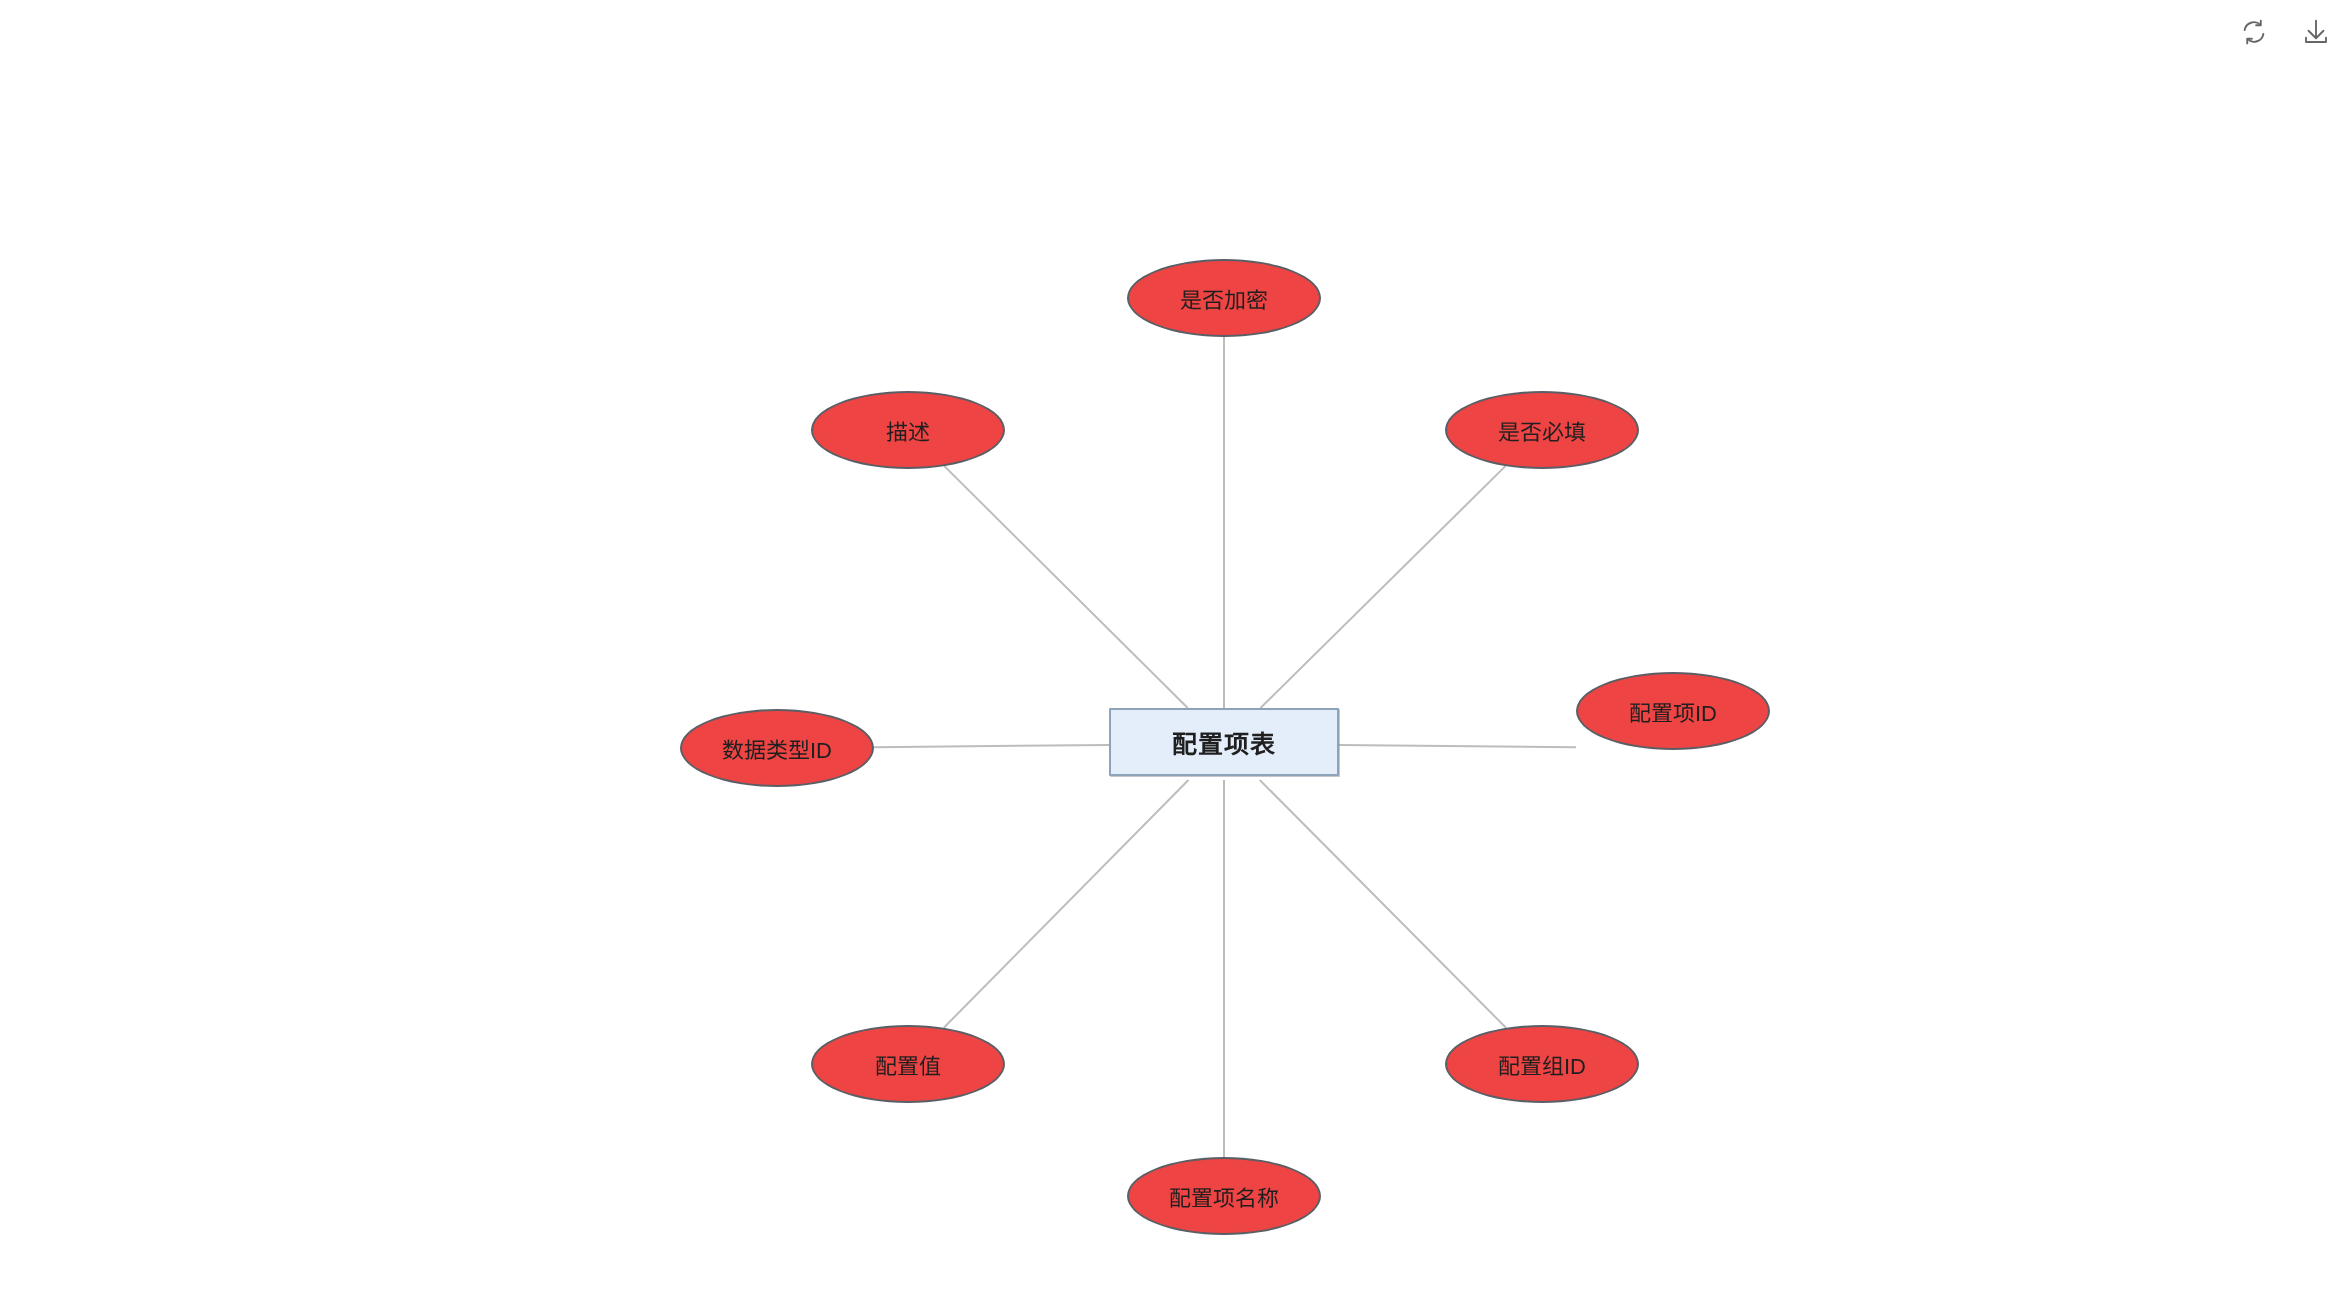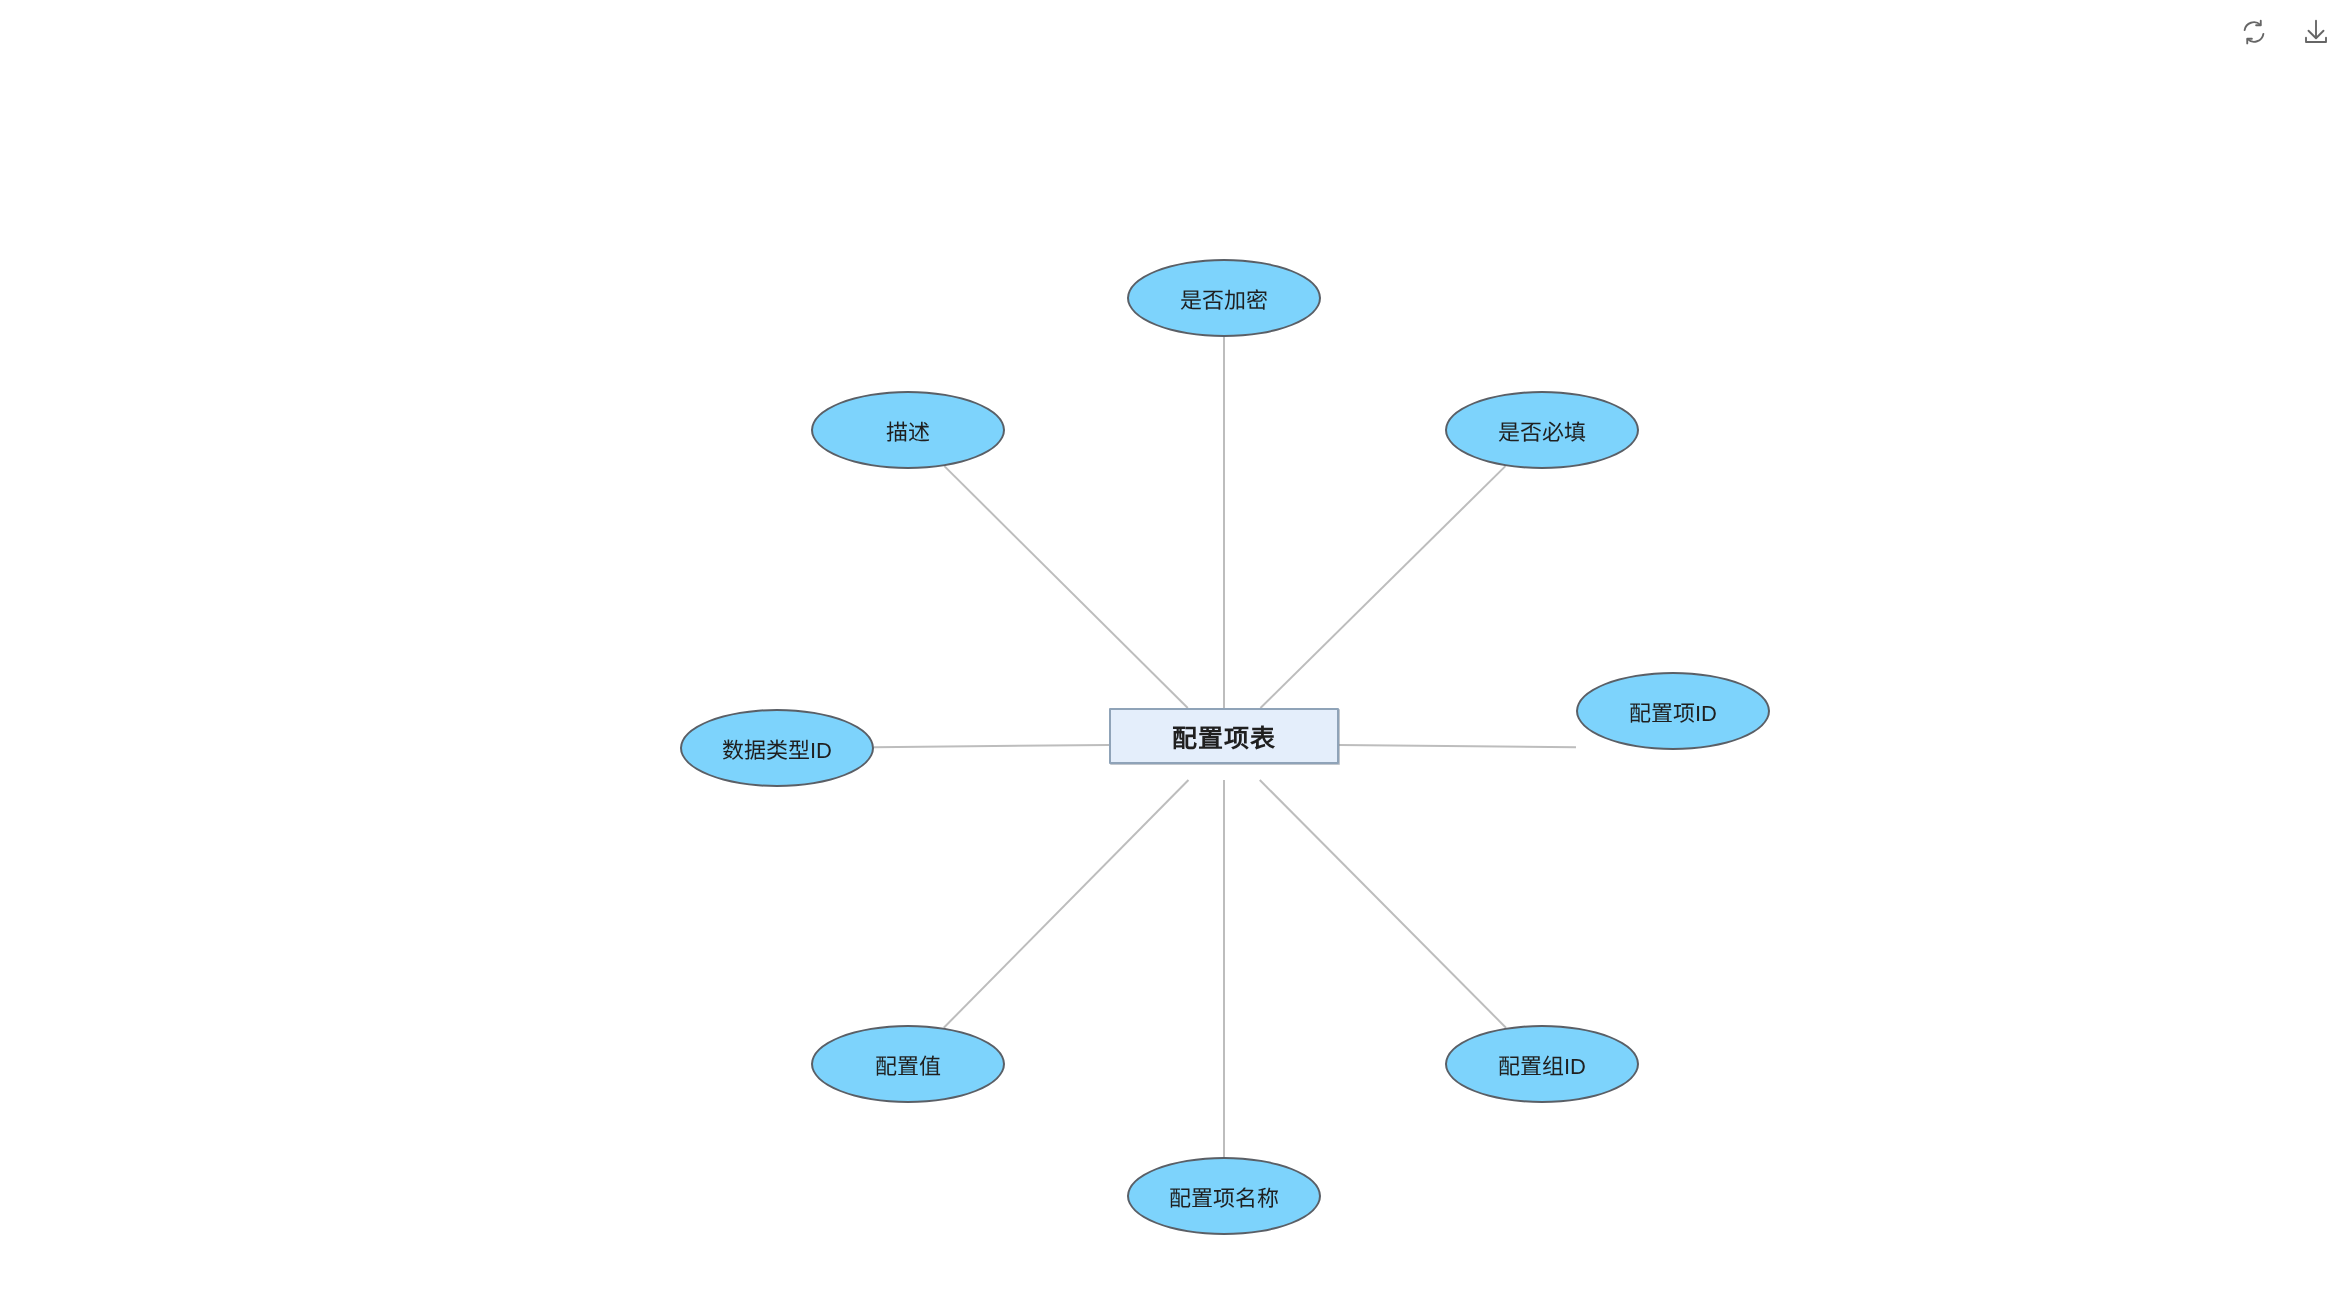--- a/index.html
+++ b/index.html
@@ -102,21 +102,21 @@
     box-shadow: 1px 1px 0 rgba(120,130,145,0.45);
   }
   .node.entity .node-label {
     font-size: 25px;
     font-weight: bold;
     color: #1f1f1f;
     letter-spacing: 1px;
   }
 
   .node.attribute {
-    background: #7dd3fc;
+    background: #ef4444;
     border: 2px solid #5a5f66;
     border-radius: 50%;
   }
   .node.attribute .node-label {
     font-size: 22px;
     font-weight: normal;
     color: #1f1f1f;
     white-space: nowrap;
   }
 </style>
@@ -153,21 +153,21 @@
       <line x1="1224" y1="708" x2="1224" y2="337" stroke="#bdbdbd" stroke-width="2"></line>
       <line x1="1187.7707006369426" y1="708" x2="944.3829467929221" y2="466.15267497777705" stroke="#bdbdbd" stroke-width="2"></line>
       <line x1="1260.4585987261146" y1="708" x2="1505.419441969356" y2="466.12042522522705" stroke="#bdbdbd" stroke-width="2"></line>
       <line x1="1109" y1="745.0290827740492" x2="873.9759840584643" y2="747.1322059592084" stroke="#bdbdbd" stroke-width="2"></line>
       <line x1="1339" y1="745.0244988864142" x2="1576.0238025461279" y2="747.1360695104332" stroke="#bdbdbd" stroke-width="2"></line>
       <line x1="1188.45" y1="780" x2="943.7944249485602" y2="1027.7524810647492" stroke="#bdbdbd" stroke-width="2"></line>
       <line x1="1259.775" y1="780" x2="1506.0101305407504" y2="1027.7837791605036" stroke="#bdbdbd" stroke-width="2"></line>
       <line x1="1224" y1="780" x2="1224" y2="1157" stroke="#bdbdbd" stroke-width="2"></line>
     </svg>
   <div id="node-layer">
-      <div class="node entity" style="left: 1109px; top: 708px; width: 230px; height: 56px;">
+      <div class="node entity" style="left: 1109px; top: 708px; width: 230px; height: 68px;">
         <span class="node-label">配置项表</span>
       </div>
       <div class="node attribute" style="left: 1127px; top: 259px; width: 194px; height: 78px;">
         <span class="node-label">是否加密</span>
       </div>
       <div class="node attribute" style="left: 811px; top: 391px; width: 194px; height: 78px; text-align: right;">
         <span class="node-label">描述</span>
       </div>
       <div class="node attribute" style="left: 1445px; top: 391px; width: 194px; height: 78px;">
         <span class="node-label">是否必填</span>

